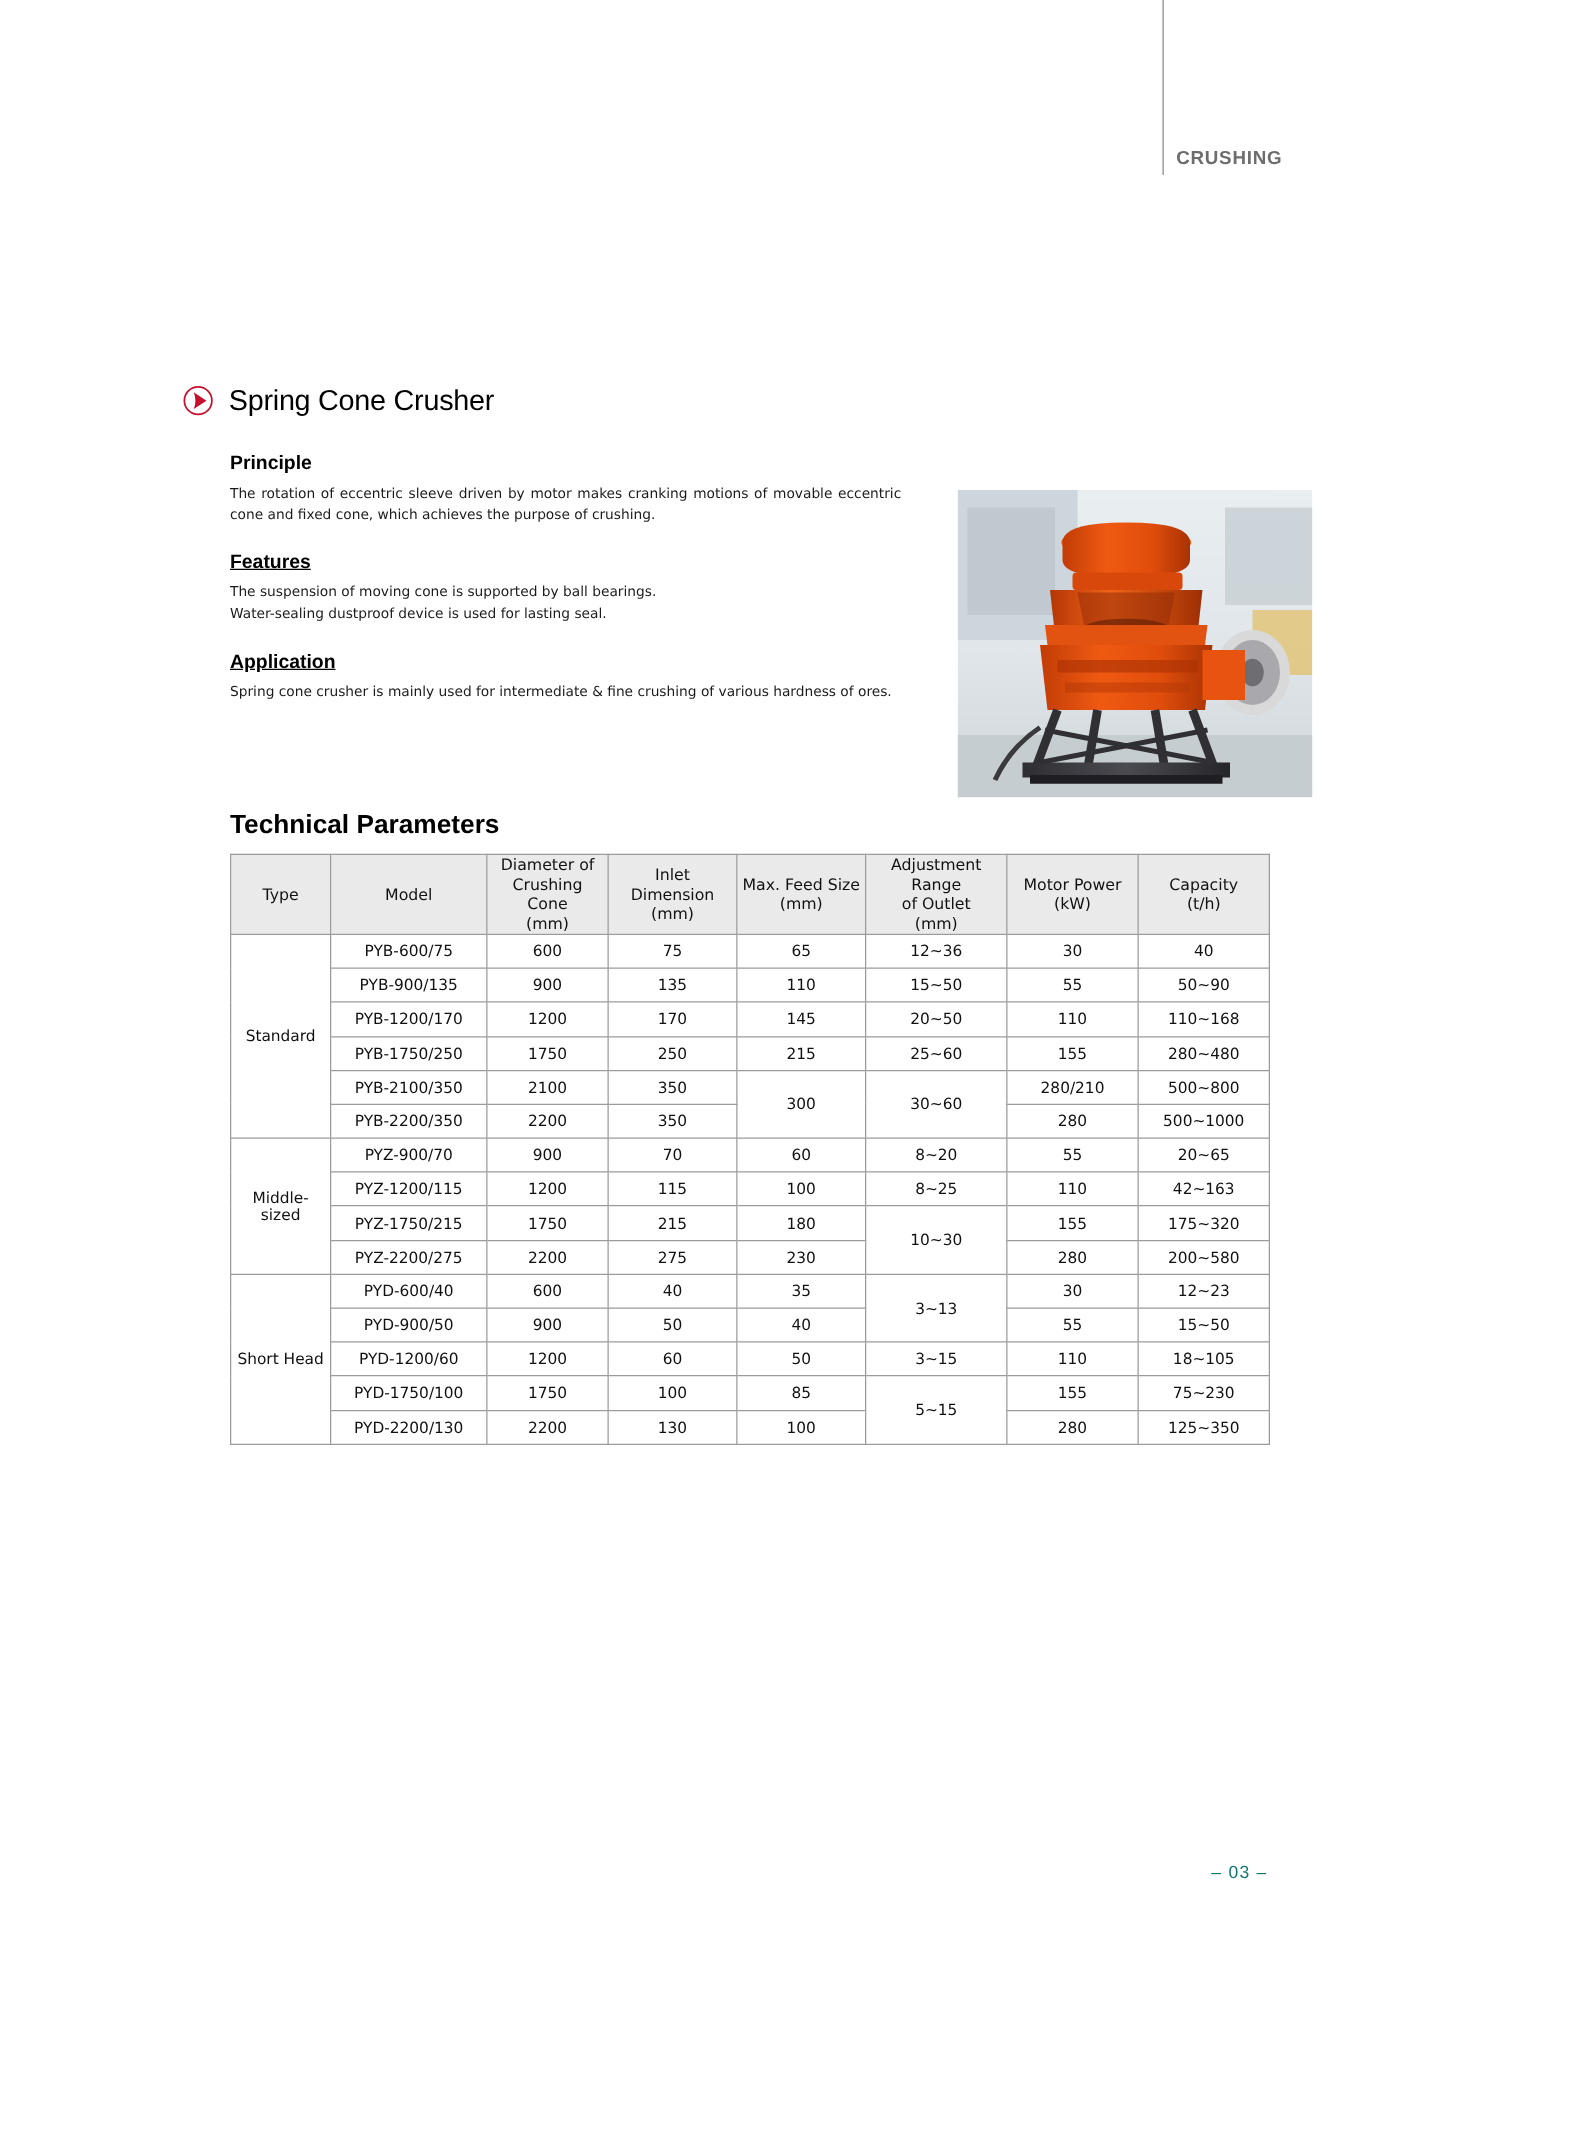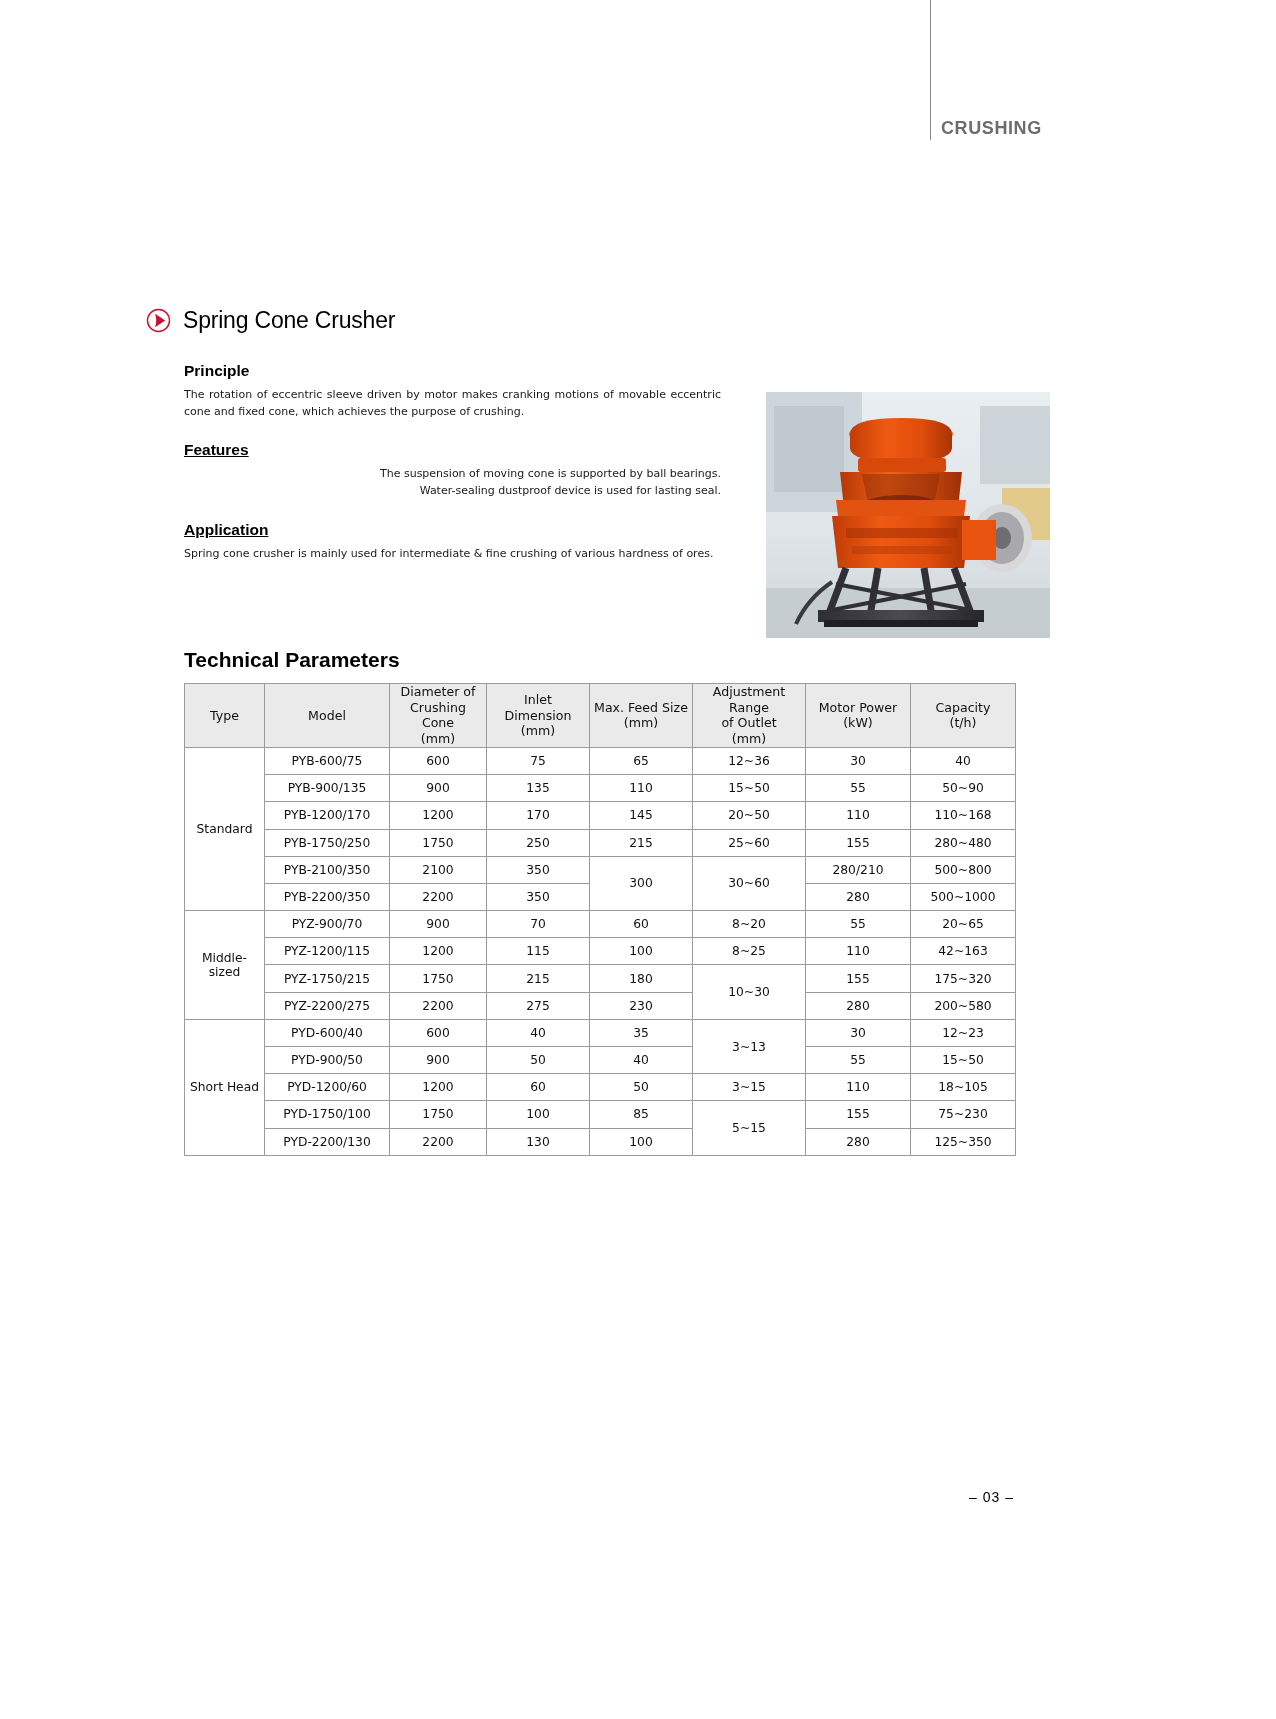--- a/index.html
+++ b/index.html
@@ -29,21 +29,21 @@
     top: 0px;
     width: 1px;
     height: 140px;
     background: #8a8a8a;
   }
   #header-label {
     position: absolute;
     left: 941px;
     top: 118px;
     font-family: "Liberation Sans", sans-serif;
-    font-size: 18px;
+    font-size: 15px;
     font-weight: bold;
     letter-spacing: 0.6px;
     color: #6d6d6d;
     text-align: right;
   }
 
   
   #title-block {
     position: absolute;
     left: 146px;
@@ -81,21 +81,21 @@
   }
   .sec-head.spaced { margin-top: 21px; text-decoration: underline; }
   .sec-body {
     font-family: "DejaVu Sans", sans-serif;
     font-size: 11px;
     line-height: 1.52;
     color: #1a1a1a;
     margin: 0;
     text-align: justify;
   }
-  .sec-body.left { text-align: right; }
+  .sec-body.left { text-align: left; }
 
   
   #product-photo {
     position: absolute;
     left: 766px;
     top: 392px;
     width: 284px;
     height: 246px;
     overflow: hidden;
   }
@@ -162,21 +162,21 @@
     top: 1489px;
     width: 1276px;
     text-align: center;
   }
   #page-number {
     position: absolute;
     right: 262px;
     top: 0;
     font-family: "Liberation Sans", sans-serif;
     font-size: 14px;
-    color: #000000;
+    color: #0f766e;
     letter-spacing: 1px;
   }
 </style>
 </head>
 <body>
 
 <div id="page-header">
   <div id="header-rule"></div>
   <div id="header-label">CRUSHING</div>
 </div>

